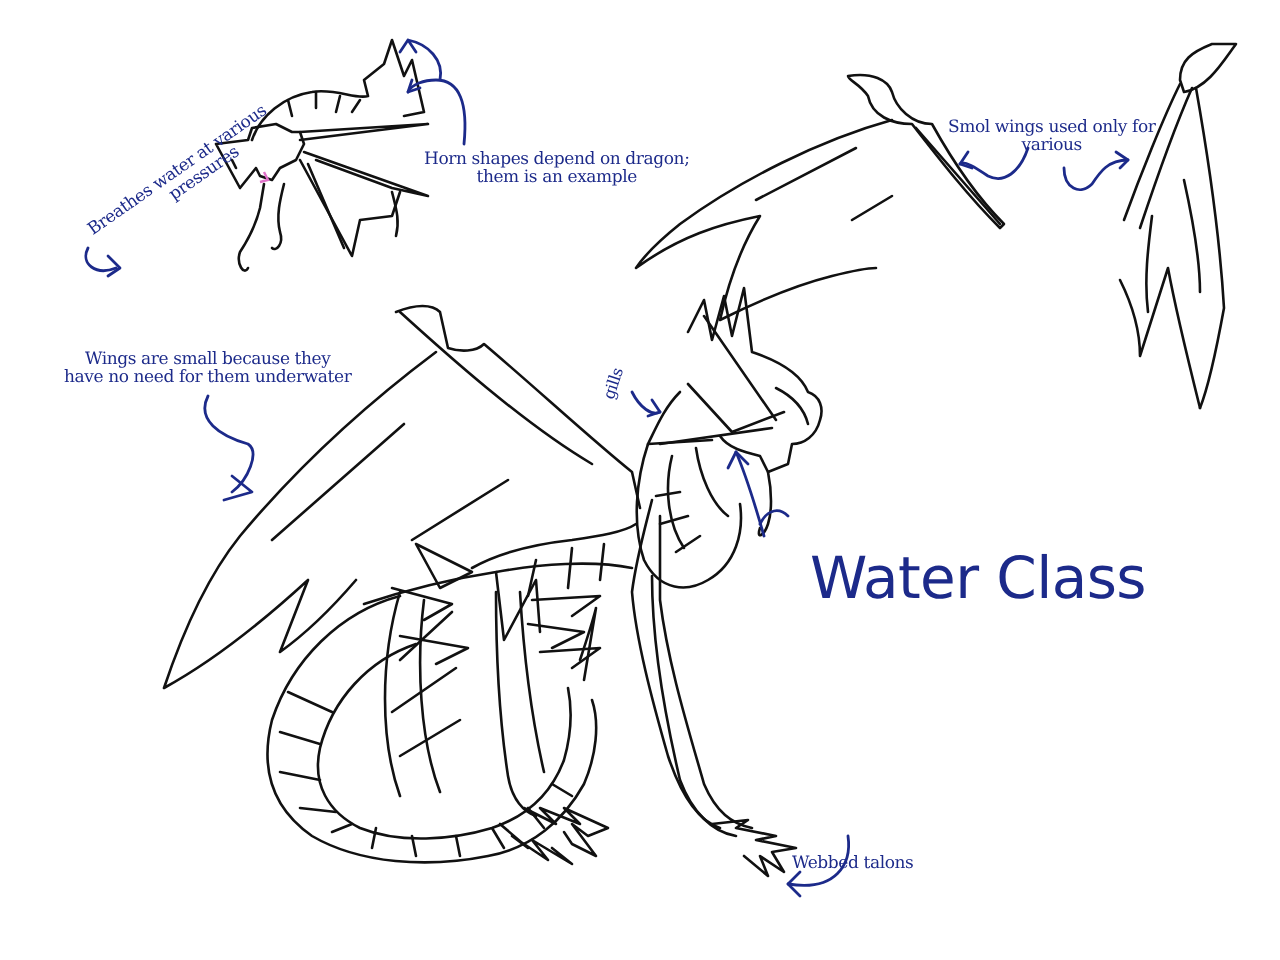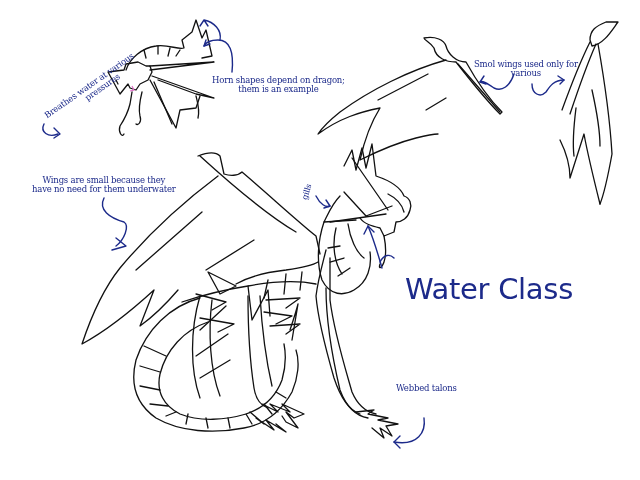--- a/index.html
+++ b/index.html
@@ -207,15 +207,15 @@
   <div class="note" style="left:32px; top:176px;">
     <div>Wings are small because they</div>
     <div>have no need for them underwater</div>
   </div>
 
   <div class="note" style="left:300px; top:198px; transform: rotate(-72deg); transform-origin: left top; font-size:8px;">gills</div>
 
   <div class="title" style="left:405px; top:240px;margin-top:32px;">Water Class</div>
 
 
-  <div class="note" style="left:396px; top:384px;">Webbed talons</div>
+  <div class="note" style="left:396px; top:428px;">Webbed talons</div>
 
 </div>
 
 </body></html>

